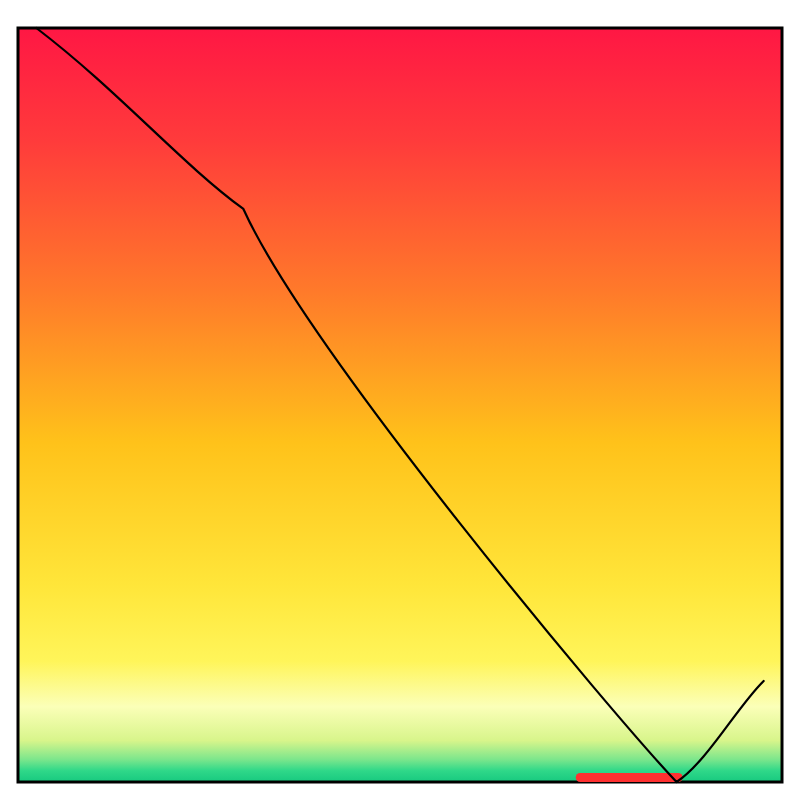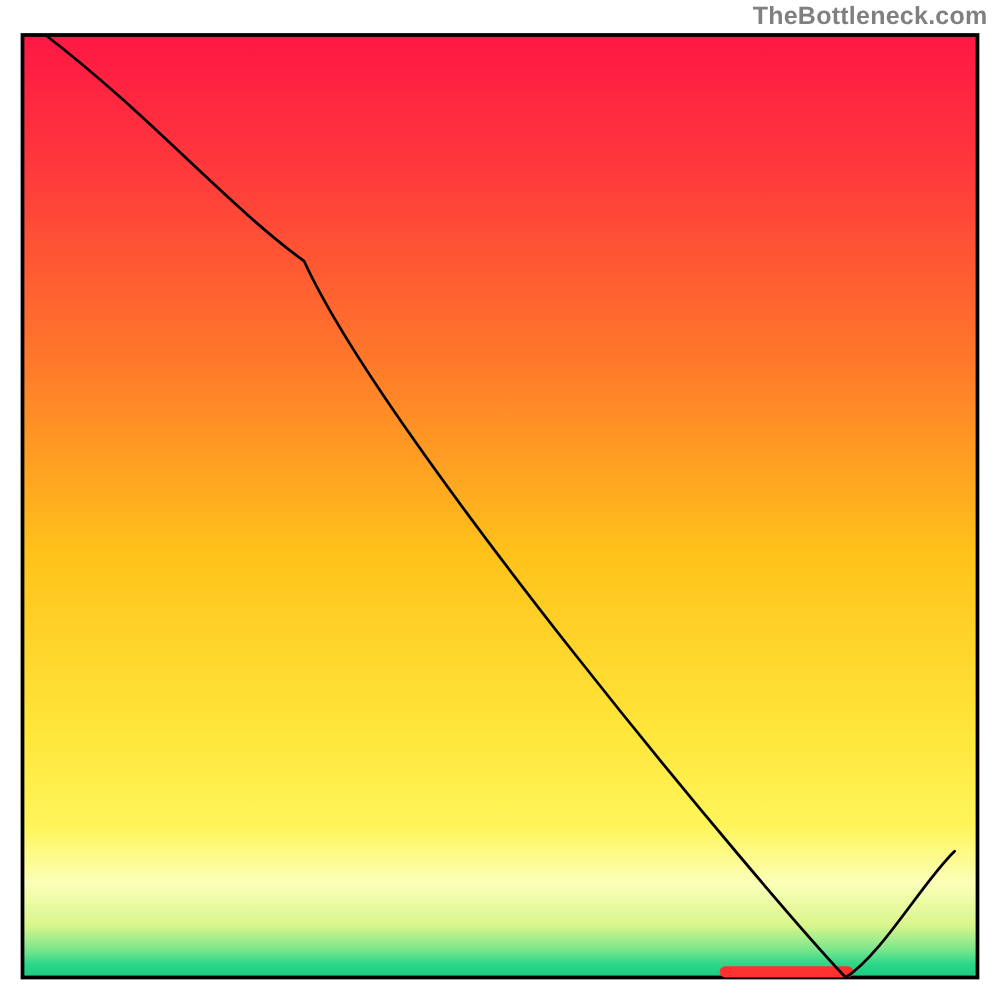--- a/index.html
+++ b/index.html
@@ -30,21 +30,20 @@
     top: 0;
     width: 800px;
     height: 800px;
     display: block;
   }
 </style>
 </head>
 <body>
 <div class="container">
 
-  <div class="attribution">TheBottleneck.com</div>
 
   <svg class="chart" viewBox="0 0 800 800">
     <defs>
       <linearGradient id="bg-grad" x1="0" y1="0" x2="0" y2="1">
 
       <stop offset="0" stop-color="#ff1744"></stop>
           <stop offset="0.15" stop-color="#ff3b3b"></stop>
           <stop offset="0.35" stop-color="#ff7a2a"></stop>
           <stop offset="0.55" stop-color="#ffc21a"></stop>
           <stop offset="0.74" stop-color="#ffe63a"></stop>

